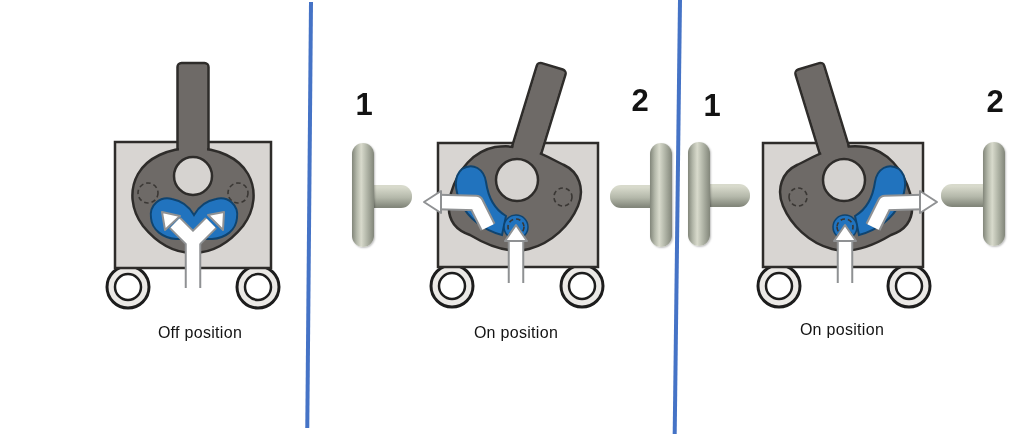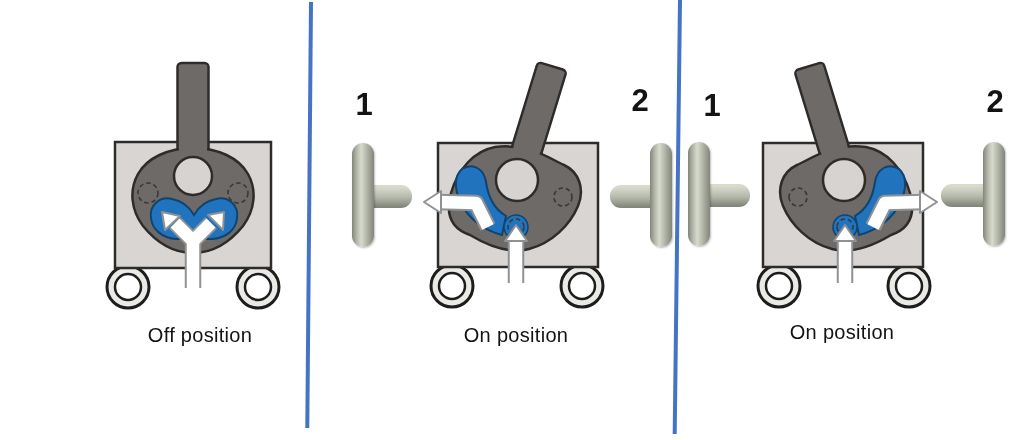--- a/index.html
+++ b/index.html
@@ -2,21 +2,21 @@
 <html style="--background: #ffffff; --divider: #4573c6; --valve-dark: #6e6a67; --valve-light: #d8d5d2; --hole-fill: #d6d3d0; --ring-fill: #ebe9e6; --outline: #2e2c2a; --flow-blue: #2173be; --flow-blue-dark: #0f4470; --arrow-outline: #8f9193; --arrow-fill: #ffffff; --port-light: #d8dacc; --port-mid: #b4b8aa; --port-dark: #82867a; --label-text: #131313;"><head>
 <meta charset="utf-8">
 <style>
   html,body{margin:0;padding:0;background:var(--background,#fff);}
   #canvas{position:relative;width:1024px;height:440px;overflow:hidden;background:var(--background,#fff);
           font-family:"Liberation Sans",sans-serif;}
   .abs{position:absolute;}
   .divider{position:absolute;width:4px;background:var(--divider,#4573c6);transform-origin:top left;}
   #divider-1{left:309px;top:2px;height:426px;transform:rotate(0.5deg);}
   #divider-2{left:678px;top:0px;height:434px;transform:rotate(0.7deg);}
-  .caption{position:absolute;width:180px;text-align:center;font-size:20px;font-weight:500;
+  .caption{position:absolute;width:180px;text-align:center;font-size:16px;font-weight:500;
            color:var(--label-text,#131313);letter-spacing:.3px;}
   .num-label{position:absolute;width:32px;text-align:center;font-size:31px;font-weight:600;
              color:var(--label-text,#131313);line-height:1;}
   
   .vbar{position:absolute;width:22px;height:104px;border-radius:11px;
         background:linear-gradient(90deg,var(--port-dark) 0%,var(--port-mid) 22%,var(--port-light) 42%,var(--port-mid) 66%,var(--port-dark) 100%);
         box-shadow:1px 1px 2px rgba(0,0,0,.25);}
   .stub{position:absolute;width:44px;height:23px;
         background:linear-gradient(180deg,var(--port-light) 10%,var(--port-mid) 55%,var(--port-dark) 96%);}
   .stub.right{border-radius:2px 11px 11px 2px;}

